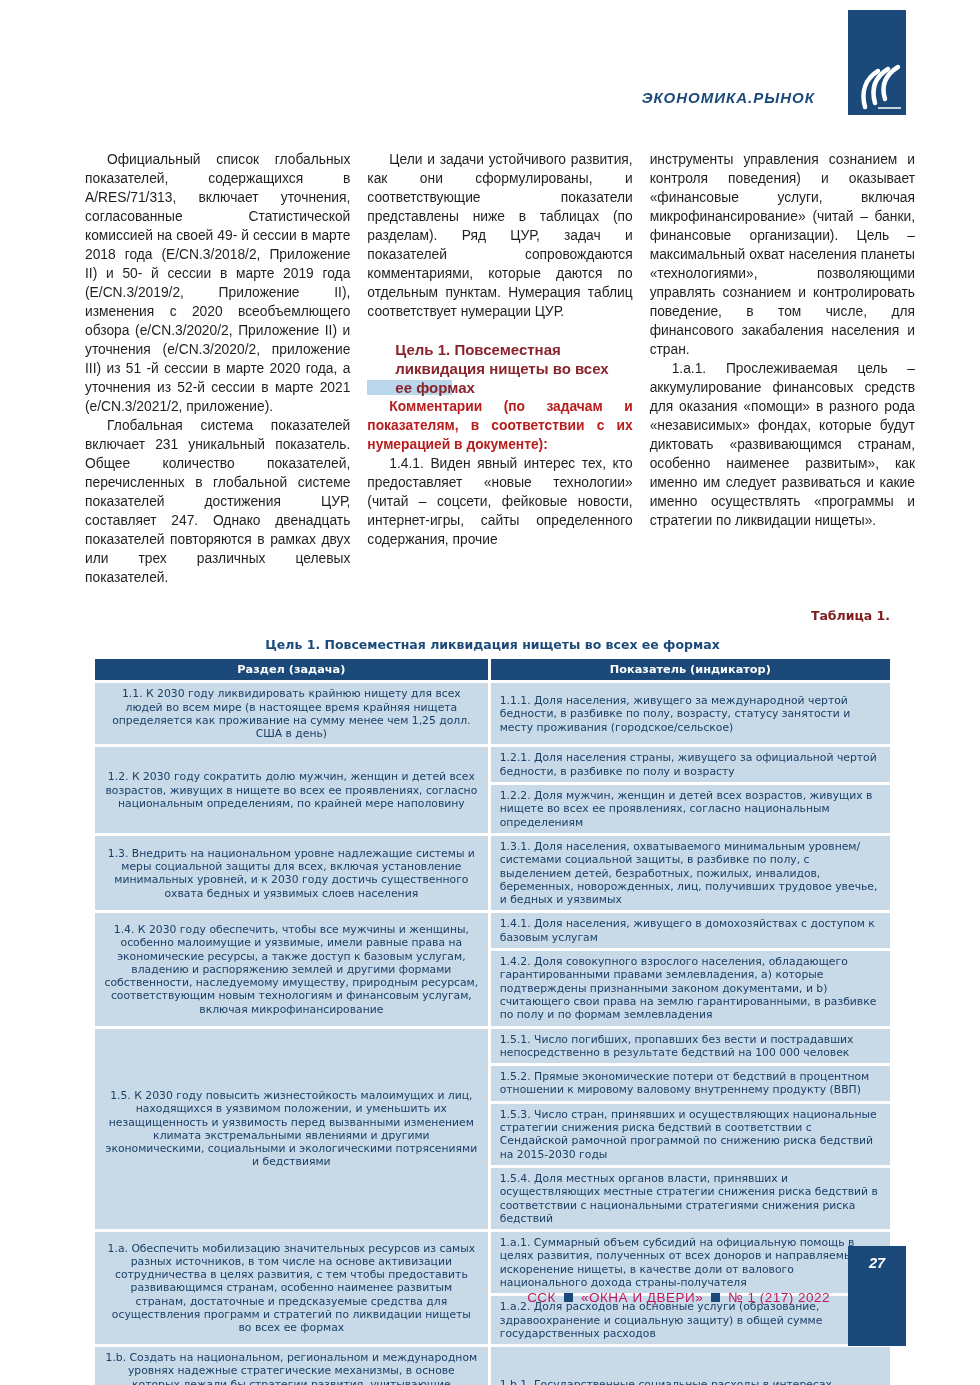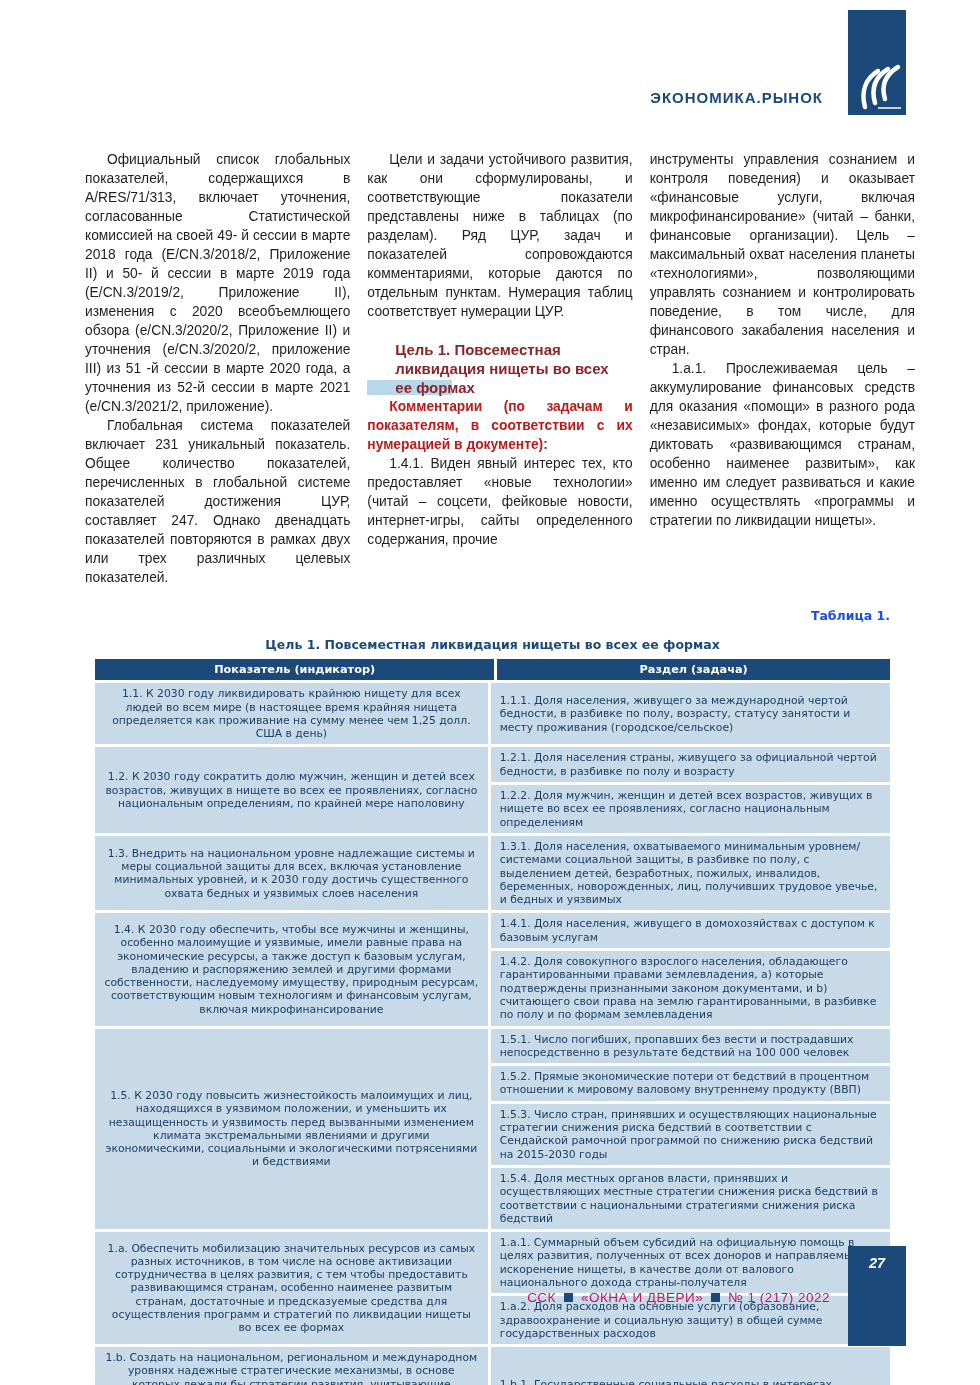--- a/index.html
+++ b/index.html
@@ -1,21 +1,21 @@
 <!DOCTYPE html>
 <html><head>
 <meta charset="utf-8">
 <style>
   html,body{margin:0;padding:0;background:#e8e8e8;}
   .page{
     position:relative;width:980px;height:1385px;margin:0 auto;background:#ffffff;
     font-family:"Liberation Sans",sans-serif;overflow:hidden;
   }
   
-  .header{position:absolute;top:0;left:0;right:4px;height:120px;}
+  .header{position:absolute;top:0;left:0;right:12px;height:120px;font-style:italic;}
   .section-title{
     position:absolute;right:153px;bottom:14px;
     color:#1b4a7a;font-weight:bold;font-size:15px;letter-spacing:1px;
   }
   .logo-box{
     position:absolute;left:848px;top:10px;width:58px;height:105px;background:#1b4a7a;
   }
   
   .columns{
     position:absolute;left:85px;top:150px;width:830px;
@@ -33,21 +33,21 @@
   .goal-heading .hl-bar{
     position:absolute;left:-28px;top:40px;width:85px;height:15px;background:#b9d6ea;
   }
   .goal-heading .ht{position:relative;z-index:1;display:block;}
   .comments-heading{
     margin-top:19px;font-weight:bold;color:#b91c1c;
   }
   
   .table-area{position:absolute;left:95px;top:608px;width:795px;}
   .tbl-label{
-    text-align:right;color:#1d4ed8;font-weight:bold;font-size:12.5px;
+    text-align:right;color:#7f1d1d;font-weight:bold;font-size:12.5px;
     font-family:"DejaVu Sans",sans-serif;margin-bottom:14px;
   }
   .tbl-title{
     text-align:center;color:#1b4a7a;font-weight:bold;font-size:12.5px;
     font-family:"DejaVu Sans",sans-serif;margin-bottom:7px;
   }
   .tbl{font-family:"DejaVu Sans",sans-serif;font-size:10.8px;line-height:13.3px;color:#1a4066;}
   .tbl-header{display:flex;gap:3px;}
   .th{
     background:#1b4a7a;color:#ffffff;font-weight:bold;font-size:11.3px;
@@ -114,22 +114,22 @@
       <p>1.a.1. Прослеживаемая цель – аккумулирование финансовых средств для оказания «помощи» в разного рода «независимых» фондах, которые будут диктовать «развивающимся странам, особенно наименее развитым», как именно им следует развиваться и какие именно осуществлять «программы и стратегии по ликвидации нищеты».</p>
     </div>
   </div>
 
   <div class="table-area">
     <div class="tbl-label">Таблица 1.</div>
     <div class="tbl-title">Цель 1. Повсеместная ликвидация нищеты во всех ее формах</div>
 
     <div class="tbl">
       <div class="tbl-header">
+        <div class="th th-left">Раздел (задача)</div>
         <div class="th th-right">Показатель (индикатор)</div>
-        <div class="th th-left">Раздел (задача)</div>
       </div>
 
       <div class="rowgroup">
         <div class="cell-left">1.1. К 2030 году ликвидировать крайнюю нищету для всех людей во всем мире (в настоящее время крайняя нищета определяется как проживание на сумму менее чем 1,25 долл. США в день)</div>
         <div class="cells">
           <div class="cell-right">1.1.1. Доля населения, живущего за международной чертой бедности, в разбивке по полу, возрасту, статусу занятости и месту проживания (городское/сельское)</div>
         </div>
       </div>
 
       <div class="rowgroup">

